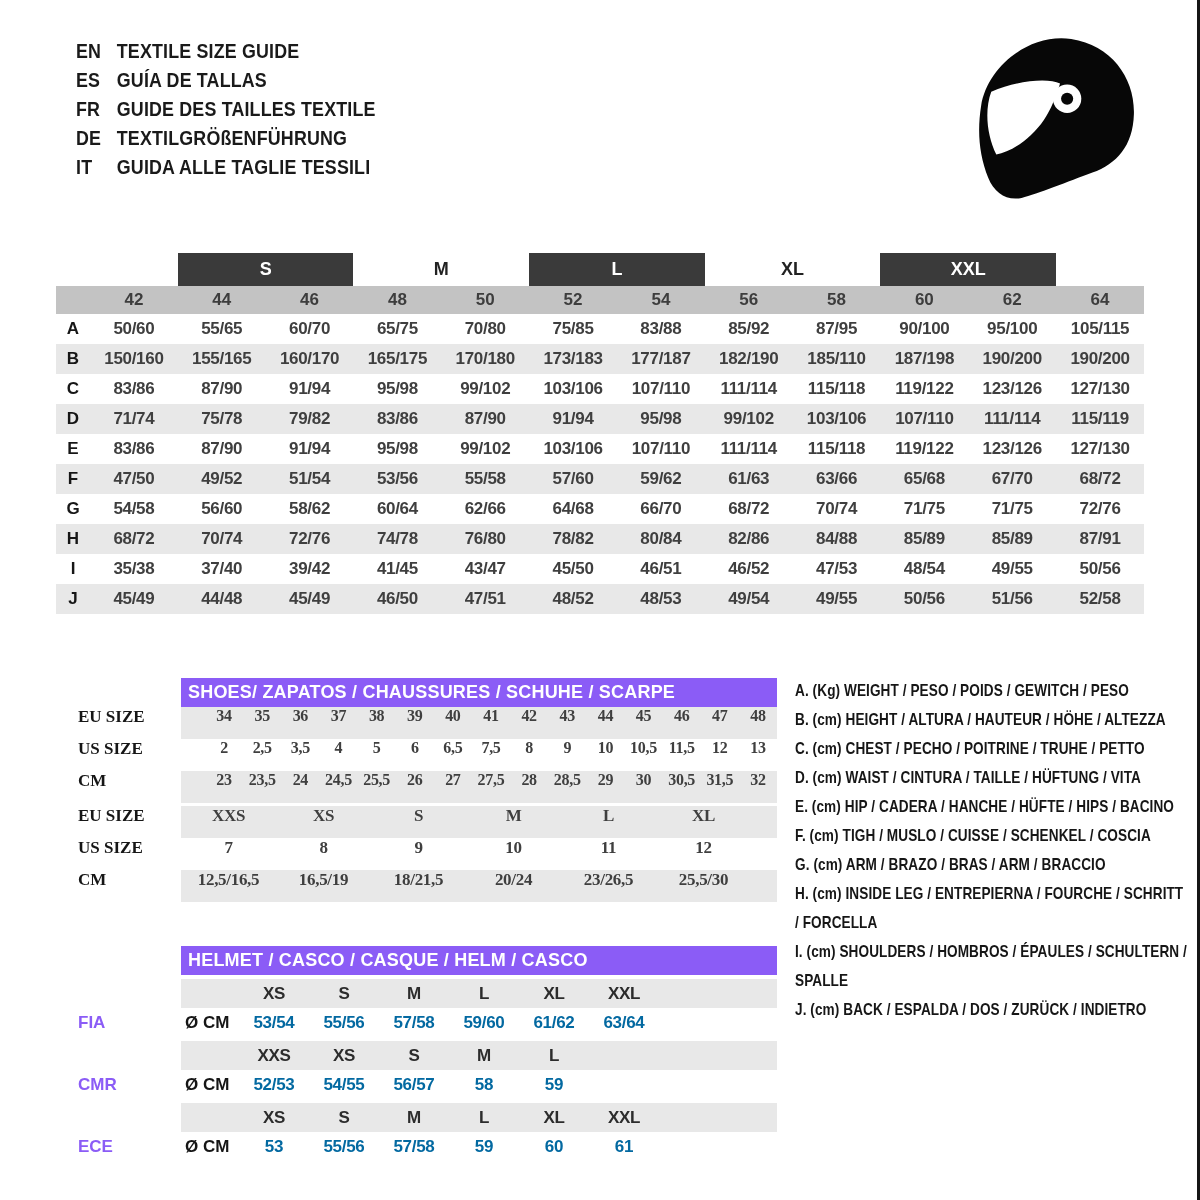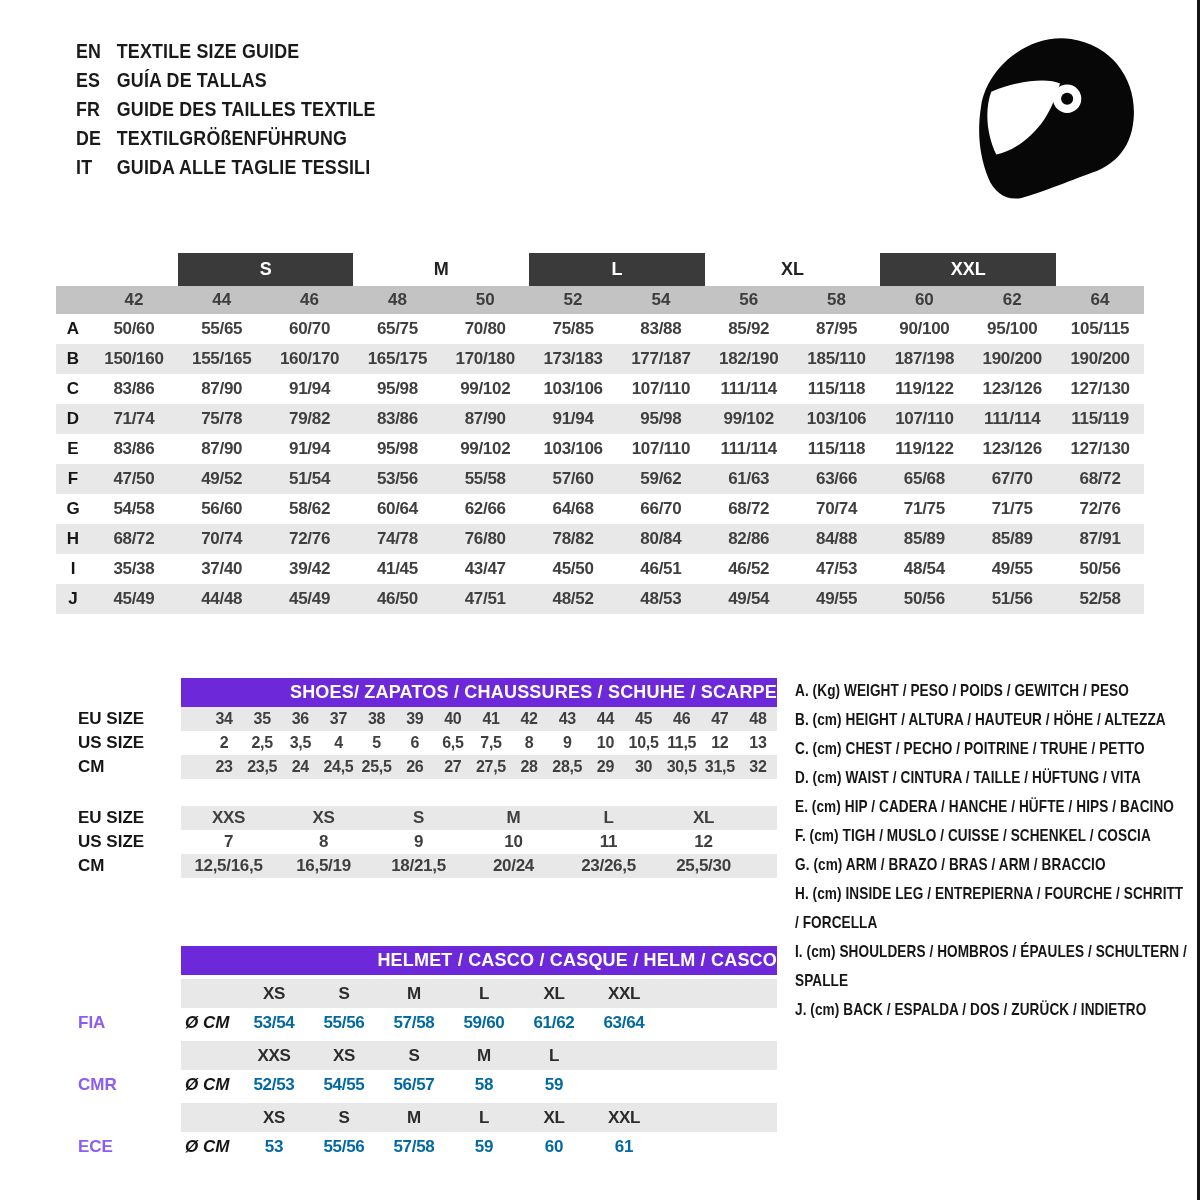--- a/index.html
+++ b/index.html
@@ -24,36 +24,36 @@
   tr.groups th[data-boxed="true"]{background:#3a3a3a;color:#fff;}
   tr.band{background:#c3c3c3;}
   tr.band td,tr.band th{height:28px;font-size:17px;color:#3d3d3d;}
   table.mt tbody tr{height:30px;}
   table.mt tbody tr:nth-of-type(even){background:#e8e8e8;}
   table.mt tbody th{font-size:17px;color:#161616;}
   table.mt tbody td{font-size:17px;color:#3f3f3f;letter-spacing:-.3px;}
 
   
   .section{position:absolute;left:181px;width:596px;}
-  .sec-bar{height:29px;line-height:29px;background:#6d28d9;color:#fff;font-size:18px;padding-left:7px;
-           letter-spacing:.2px;white-space:nowrap;text-align:right;}
-  .srow{position:relative;height:24px;display:flex;align-items:center;}
+  .sec-bar{height:29px;line-height:29px;background:#8b5cf6;color:#fff;font-size:18px;padding-left:7px;
+           letter-spacing:.2px;white-space:nowrap;}
+  .srow{position:relative;height:32px;display:flex;align-items:flex-start;font-family:Liberation Serif, serif;}
   .sec-rows > div:nth-of-type(odd){background:#e8e8e8;}
   .rlabel{position:absolute;left:-103px;width:98px;font-size:17px;color:#161616;white-space:nowrap;}
   .cells{display:grid;width:100%;}
   .shoes .cells{grid-template-columns:repeat(15,1fr);margin-left:24px;}
   .gloves .cells{grid-template-columns:repeat(6,95px);width:570px;}
   .cell{text-align:center;font-size:16px;color:#3f3f3f;letter-spacing:-.3px;}
   .gloves .cell{font-size:17px;}
 
   
   .hgroup{position:relative;margin-top:4px;}
   .hrow{height:29px;display:flex;align-items:center;}
   .hrow.sizes{background:#e8e8e8;}
-  .hunit{width:58px;flex:0 0 58px;font-size:17px;color:#161616;padding-left:4px;box-sizing:border-box;font-style:italic;}
+  .hunit{width:58px;flex:0 0 58px;font-size:17px;color:#161616;padding-left:4px;box-sizing:border-box;}
   .hspacer{width:58px;flex:0 0 58px;}
   .hcells{display:grid;grid-template-columns:repeat(6,70px);}
   .hcell{text-align:center;font-size:17px;color:#0369a1;letter-spacing:-.3px;}
   .hrow.sizes .hcell{color:#2c2c2c;}
   .hlabel{position:absolute;left:-103px;bottom:0;height:29px;line-height:29px;width:98px;
           font-size:17px;color:#8b5cf6;}
 
   
   .legend{position:absolute;left:795px;top:676px;width:492px;transform:scaleX(.80);transform-origin:0 0;}
   .litem{font-size:17px;line-height:29px;color:#161616;letter-spacing:.1px;}

